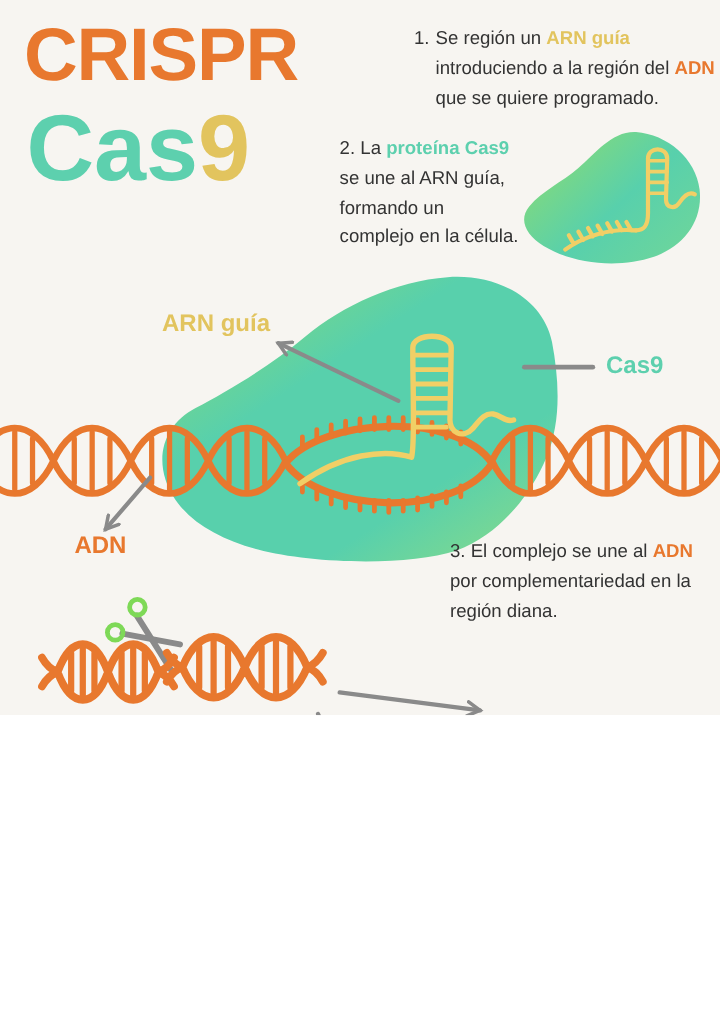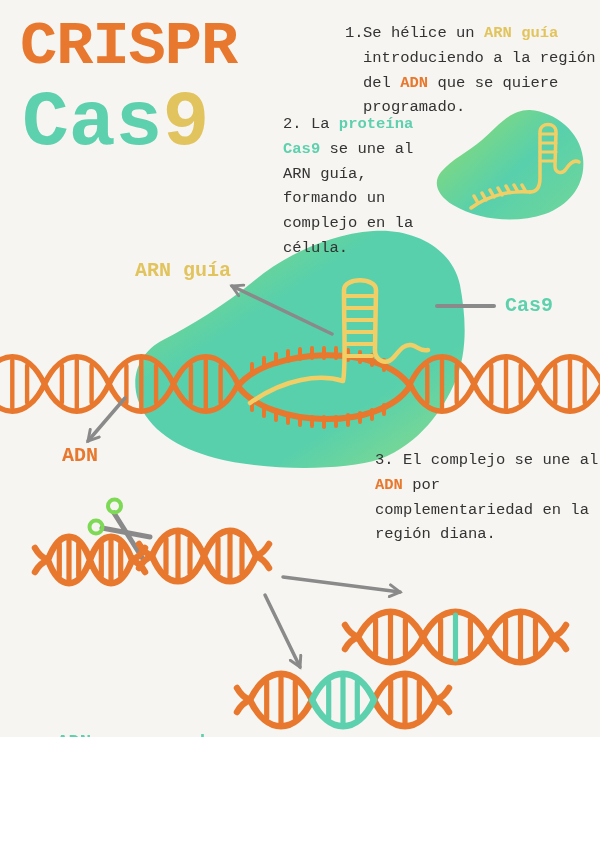--- a/index.html
+++ b/index.html
@@ -1,19 +1,19 @@
 <!DOCTYPE html>
 <html style="--bg: #F7F5F1; --orange: #E8782E; --teal: #5DD0AE; --gold: #E2C45E; --yellow: #F1CF66; --green: #7ED957; --gray: #8A8A8A; --ink: #333333;"><head>
 <meta charset="utf-8">
 <style>
   html,body{margin:0;padding:0;}
   .page{
-    position:relative;width:600px;height:737px;overflow:hidden;
+    position:relative;width:600px;height:596px;overflow:hidden;
     background:var(--bg,#F7F5F1);
-    font-family:Liberation Mono, monospace;
+    font-family:Liberation Sans, sans-serif;
   }
   svg.art{position:absolute;left:0;top:0;}
   
   .st-o{stroke:var(--orange);fill:none;stroke-linecap:round;stroke-linejoin:round;}
   .st-t{stroke:var(--teal);fill:none;stroke-linecap:round;stroke-linejoin:round;}
   .st-y{stroke:var(--yellow);fill:none;stroke-linecap:round;stroke-linejoin:round;}
   .st-gray{stroke:var(--gray);fill:none;stroke-linecap:round;}
   .st-green{stroke:var(--green);fill:none;stroke-linecap:round;}
   
   .title{position:absolute;left:20px;top:16px;line-height:1;}
@@ -122,21 +122,21 @@
         <path d=" M328.7,682.3 L328.7,717.7 M343.0,677.1 L343.0,722.9 M357.3,682.3 L357.3,717.7" class="st-t" stroke-width="5.2"></path>
       </g>
   </svg>
 
   <div class="title">
     <span class="l1">CRISPR</span>
     <span class="l2"><span class="teal">Cas</span><span class="gold">9</span></span>
   </div>
 
   <div class="step step1" style="left:345px;top:21px;width:240px">
-    <span class="num">1.</span><span>Se hélice un </span><span class="hl-gold">ARN guía</span><span> introduciendo a la región del </span><span class="hl-orange">ADN</span><span> que se quiere programado.</span>
+    <span class="num">1.</span><span>Se región un </span><span class="hl-gold">ARN guía</span><span> introduciendo a la región del </span><span class="hl-orange">ADN</span><span> que se quiere programado.</span>
   </div>
 
   <div class="step" style="left:283px;top:112px;width:152px">
     <span>2.</span><span> La </span><span class="hl-teal">proteína Cas9</span><span> se une al ARN guía, formando un complejo en la célula.</span>
   </div>
 
   <div class="lbl lbl-gold" style="left:135px;top:259px">ARN guía</div>
   <div class="lbl lbl-teal" style="left:505px;top:294px">Cas9</div>
   <div class="lbl lbl-orange" style="left:62px;top:444px">ADN</div>
 

